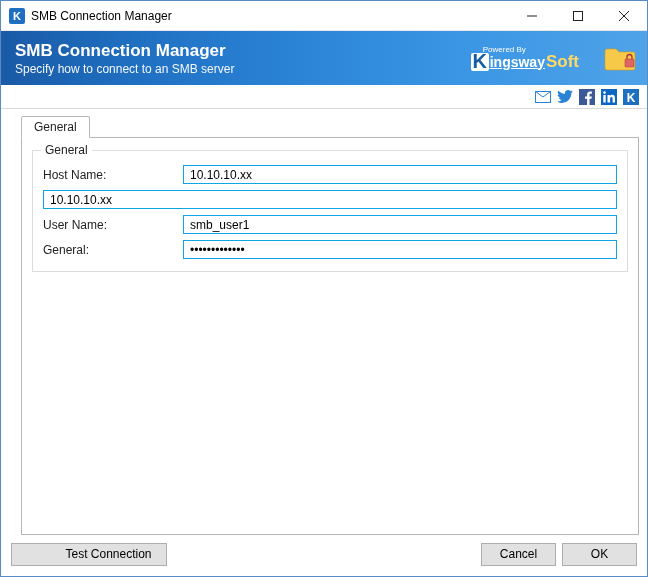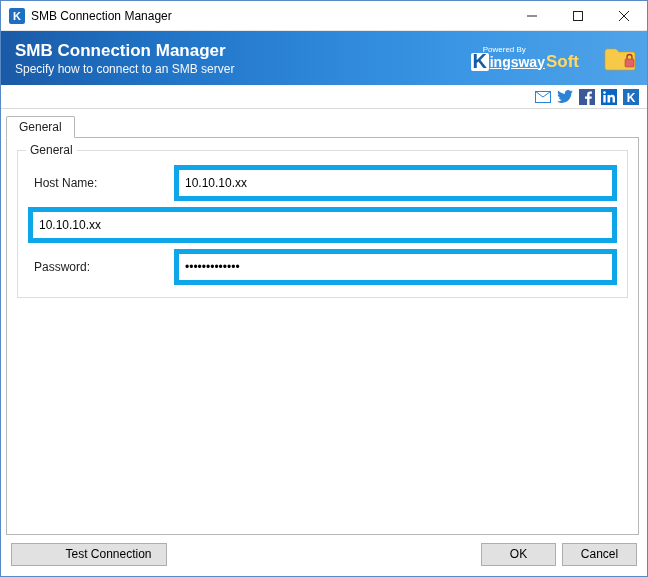--- a/index.html
+++ b/index.html
@@ -27,32 +27,32 @@
   .ks-k { font-size: 20px; font-weight: 700; color: #165da7; background: #fff; border-radius: 2px; width: 18px; height: 18px; display:flex; align-items:center; justify-content:center; font-family: Arial, sans-serif; }
   .ks-text1 { font-size: 14px; font-weight: 600; color: #fff; text-decoration: underline; }
   .ks-text2 { font-size: 17px; font-weight: 600; color: #fff; }
   .folder-icon { width: 34px; height: 28px; position: relative; }
 
   
   .social-bar { height: 24px; border-bottom: 1px solid #d9d9d9; background: #fff; display: flex; align-items: center; justify-content: flex-end; padding: 0 8px; gap: 6px; }
   .social-icon { width: 16px; height: 16px; display: flex; align-items: center; justify-content: center; }
 
   
-  .body-area { flex: 1; padding: 7px 8px 5px 5px; display: flex; flex-direction: column; }
+  .body-area { flex: 1; padding: 7px 8px 5px 20px; display: flex; flex-direction: column; }
   .tabstrip { display: flex; position: relative; z-index: 2; }
   .tab { border: 1px solid #b7b7b7; border-bottom: 1px solid #fff; background: #fff; padding: 3px 12px; font-size: 12px; border-top-left-radius: 2px; border-top-right-radius: 2px; margin-bottom: -1px; }
   .tab-panel { flex: 1; border: 1px solid #b7b7b7; background: #fff; padding: 12px 10px; position: relative; }
 
   
   .fieldset { border: 1px solid #dcdcdc; padding: 14px 10px 12px 10px; position: relative; }
   .legend { position: absolute; top: -8px; left: 8px; background: #fff; padding: 0 4px; font-size: 12px; color: #222; }
   .form-row { display: flex; align-items: center; margin-bottom: 6px; }
   .form-row:last-child { margin-bottom: 0; }
-  .form-label { width: 140px; font-size: 12px; color: #222; margin-left: 6px; }
-  .form-input { flex: 1; height: 36px; border: 5px solid #0ea5e9; background: #fff; padding: 0 6px; font-size: 12px; font-family: inherit; outline: none; }
+  .form-label { width: 140px; font-size: 12px; color: #222; }
+  .form-input { flex: 1; height: 19px; border: 1px solid #0ea5e9; background: #fff; padding: 0 6px; font-size: 12px; font-family: inherit; outline: none; }
 
   
   .footer { height: 36px; border-top: none; display: flex; align-items: center; padding: 0 10px 8px 10px; gap: 6px; }
   .footer .spacer { flex: 1; }
   .btn { height: 23px; border: 1px solid #adadad; background: #e1e1e1; font-size: 12px; font-family: inherit; cursor: default; display: flex; align-items: center; justify-content: center; padding: 0; }
   .btn.test { width: 156px; padding-left: 39px; }
   .btn.ok { width: 75px; }
   .btn.cancel { width: 75px; }
 </style>
 </head>
@@ -156,27 +156,31 @@
         <div class="legend">General</div>
 
         <div class="form-row">
           <div class="form-label">Host Name:</div>
           <input class="form-input" type="text" value="10.10.10.xx" style="">
         </div>
         <div class="form-row">
           <input class="form-input" type="text" value="10.10.10.xx" style="">
         </div>
         <div class="form-row">
-          <div class="form-label">Password:</div>
+          <div class="form-label">User Name:</div>
+          <input class="form-input" type="text" value="smb_user1" style="">
+        </div>
+        <div class="form-row">
+          <div class="form-label">General:</div>
           <input class="form-input" type="text" value="•••••••••••••" style="">
         </div>
       </div>
     </div>
   </div>
 
   <div class="footer">
     <button class="btn test">Test Connection</button>
     <span class="spacer"></span>
+    <button class="btn cancel">Cancel</button>
     <button class="btn ok">OK</button>
-    <button class="btn cancel">Cancel</button>
   </div>
 
 </div>
 
 </body></html>

